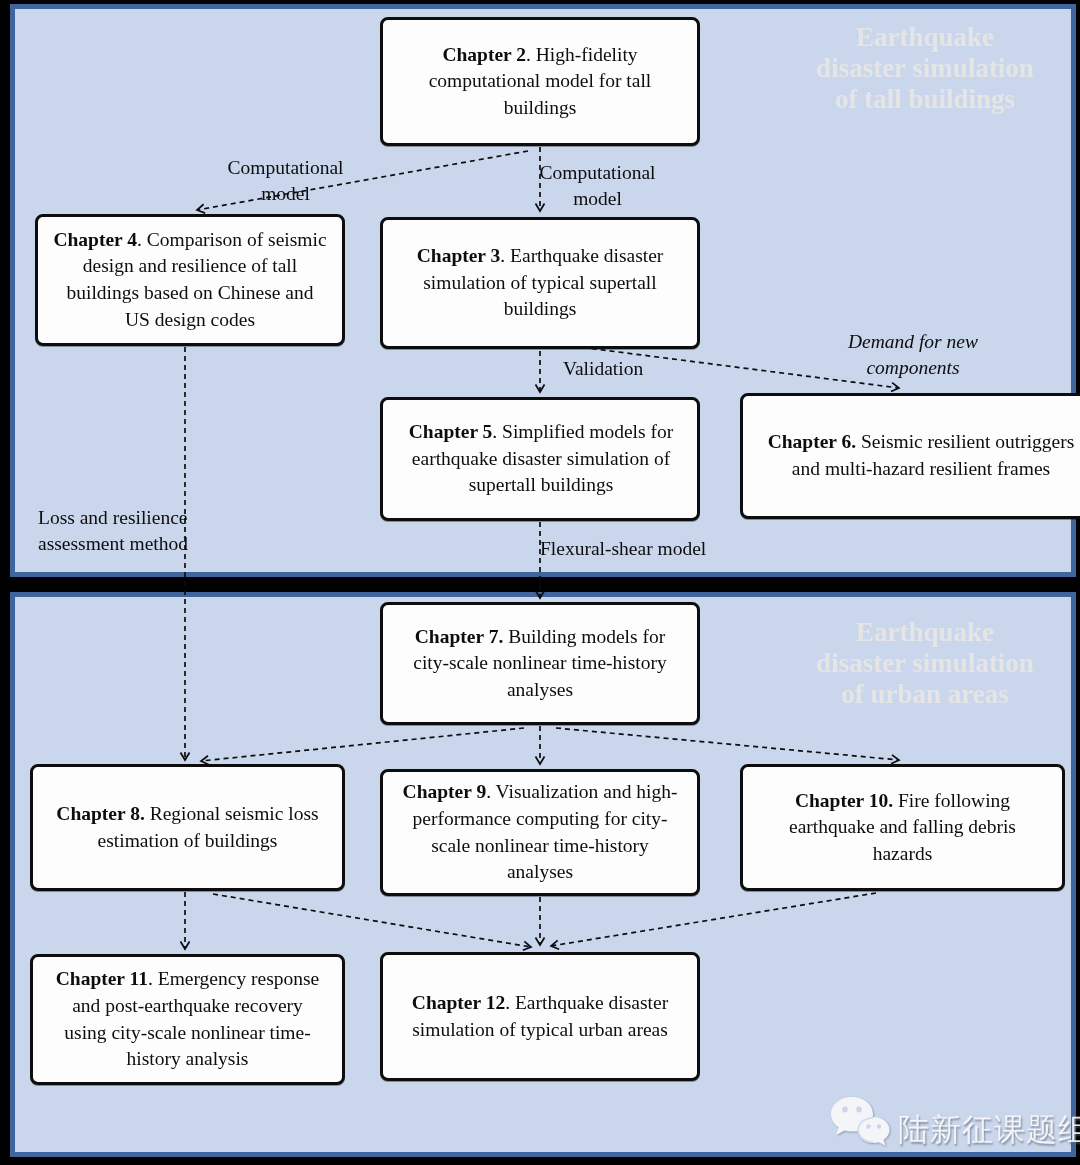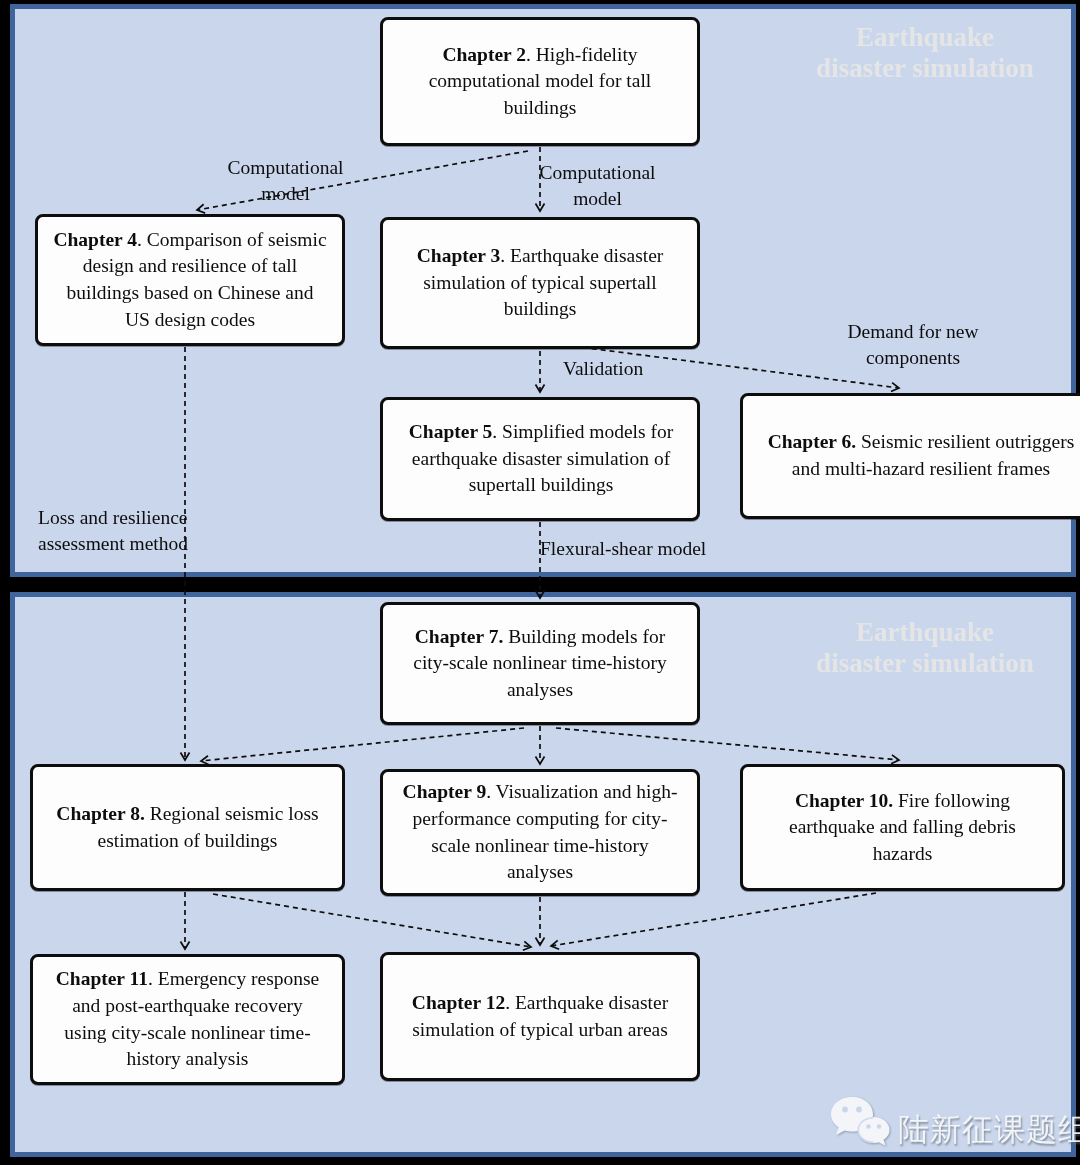--- a/index.html
+++ b/index.html
@@ -71,24 +71,26 @@
     <path d="M185,892 L185,949" marker-end="url(#ah)"></path>
     <path d="M213,894 L531,947" marker-end="url(#ah)"></path>
     <path d="M540,897 L540,945" marker-end="url(#ah)"></path>
     <path d="M876,893 L551,946" marker-end="url(#ah)"></path>
   </g>
 </svg>
 
 <div class="section-title" style="left:785px;top:22px;">
   <span>Earthquake</span>
   <span>disaster simulation</span>
+  <span>of tall buildings</span>
 </div>
 <div class="section-title" style="left:785px;top:617px;">
   <span>Earthquake</span>
   <span>disaster simulation</span>
+  <span>of urban areas</span>
 </div>
 
 <div class="chapter-box" style="left:380px;top:17px;width:320px;height:129px;">
   <p style="margin:0"><b>Chapter 2</b><span>. High-fidelity computational model for tall buildings</span></p>
 </div>
 <div class="chapter-box" style="left:380px;top:217px;width:320px;height:132px;">
   <p style="margin:0"><b>Chapter 3</b><span>. Earthquake disaster simulation of typical supertall buildings</span></p>
 </div>
 <div class="chapter-box" style="left:35px;top:214px;width:310px;height:132px;">
   <p style="margin:0"><b>Chapter 4</b><span>. Comparison of seismic design and resilience of tall buildings based on Chinese and US design codes</span></p>
@@ -114,21 +116,21 @@
 <div class="chapter-box" style="left:30px;top:954px;width:315px;height:131px;">
   <p style="margin:6px"><b>Chapter 11</b><span>. Emergency response and post-earthquake recovery using city-scale nonlinear time-history analysis</span></p>
 </div>
 <div class="chapter-box" style="left:380px;top:952px;width:320px;height:129px;">
   <p style="margin:0"><b>Chapter 12</b><span>. Earthquake disaster simulation of typical urban areas</span></p>
 </div>
 
 <div class="edge-label" style="left:213px;top:155px;width:145px;">Computational model</div>
 <div class="edge-label" style="left:525px;top:160px;width:145px;">Computational model</div>
 <div class="edge-label nowrap" style="left:563px;top:356px;">Validation</div>
-<div class="edge-label" style="left:823px;top:319px;width:180px;">Demand for new components</div>
+<div class="edge-label" style="left:823px;top:329px;width:180px;font-style:italic;">Demand for new components</div>
 <div class="edge-label" style="left:38px;top:505px;width:178px;text-align:left;">Loss and resilience assessment method</div>
 <div class="edge-label nowrap" style="left:540px;top:536px;">Flexural-shear model</div>
 
 <div class="watermark">
   <svg class="wechat-svg" width="62" height="56" viewBox="0 0 62 56">
     <g fill="#f8f8fa">
       <path d="M24,2 C12,2 3,9.6 3,19.2 C3,24.6 6,29.3 10.6,32.3 L8.2,40 L16.6,35.4 C18.9,36.1 21.4,36.5 24,36.5 C36,36.5 45,28.9 45,19.2 C45,9.6 36,2 24,2 Z"></path>
       <path d="M45.5,22 C36.4,22 29.5,27.8 29.5,35 C29.5,42.2 36.4,48 45.5,48 C47.4,48 49.2,47.7 50.9,47.2 L57.5,50.8 L55.6,44.8 C59.2,42.5 61.5,39 61.5,35 C61.5,27.8 54.6,22 45.5,22 Z"></path>
     </g>
     <g fill="#c9d6ec">

